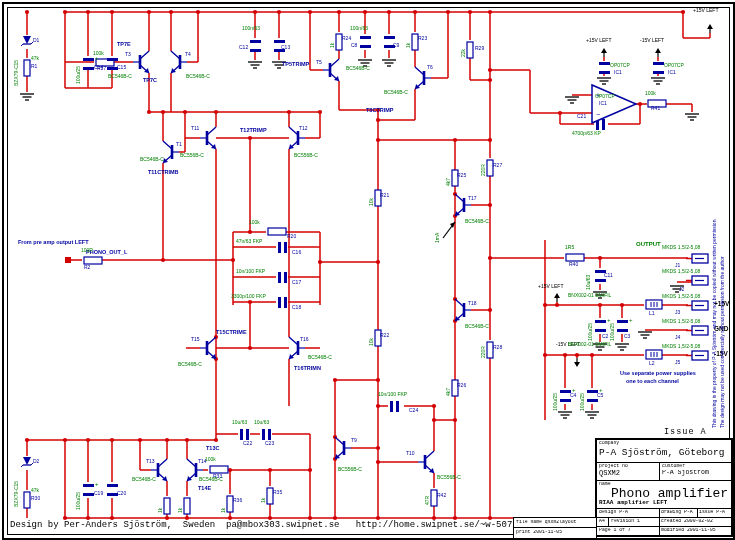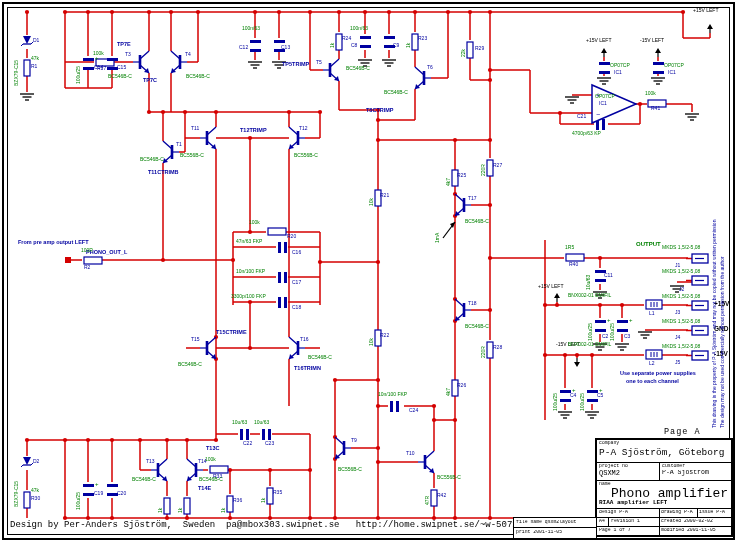--- a/index.html
+++ b/index.html
@@ -697,21 +697,21 @@
     <span class="lbl v rot" style="left: 481px; top: 176px;">220R</span>
     <span class="lbl v rot" style="left: 481px; top: 358px;">220R</span>
     <span class="lbl v rot" style="left: 461px; top: 57px;">22k</span>
     <span class="lbl v rot" style="left: 425px; top: 505px;">47R</span>
     <span class="lbl v rot" style="left: 435px; top: 243px;">1mA</span>
     <span class="lbl s rot" style="left: 712px; top: 428px;">This drawing is the property of P-A Sjöström and may not be copied without written permission</span>
     <span class="lbl s rot" style="left: 720px; top: 428px;">The design may not be used commercially without permission from the author</span>
   </div>
 
 <div id="credit">Design by Per-Anders Sjöström,  Sweden  pa@mbox303.swipnet.se   http://home.swipnet.se/~w-50713/hifi/</div>
-<div id="issue">Page A</div>
+<div id="issue">Issue A</div>
 
 <div id="titleblock">
   <div class="hline" style="top:22px"></div>
   <div class="hline" style="top:40px"></div>
   <div class="hline" style="top:68px"></div>
   <div class="hline" style="top:77px"></div>
   <div class="hline" style="top:86px"></div>
   <div class="vline" style="left:62px;top:22px;height:18px"></div>
   <div class="vline" style="left:62px;top:68px;height:27px"></div>
   <div class="vline" style="left:100px;top:68px;height:9px"></div>

